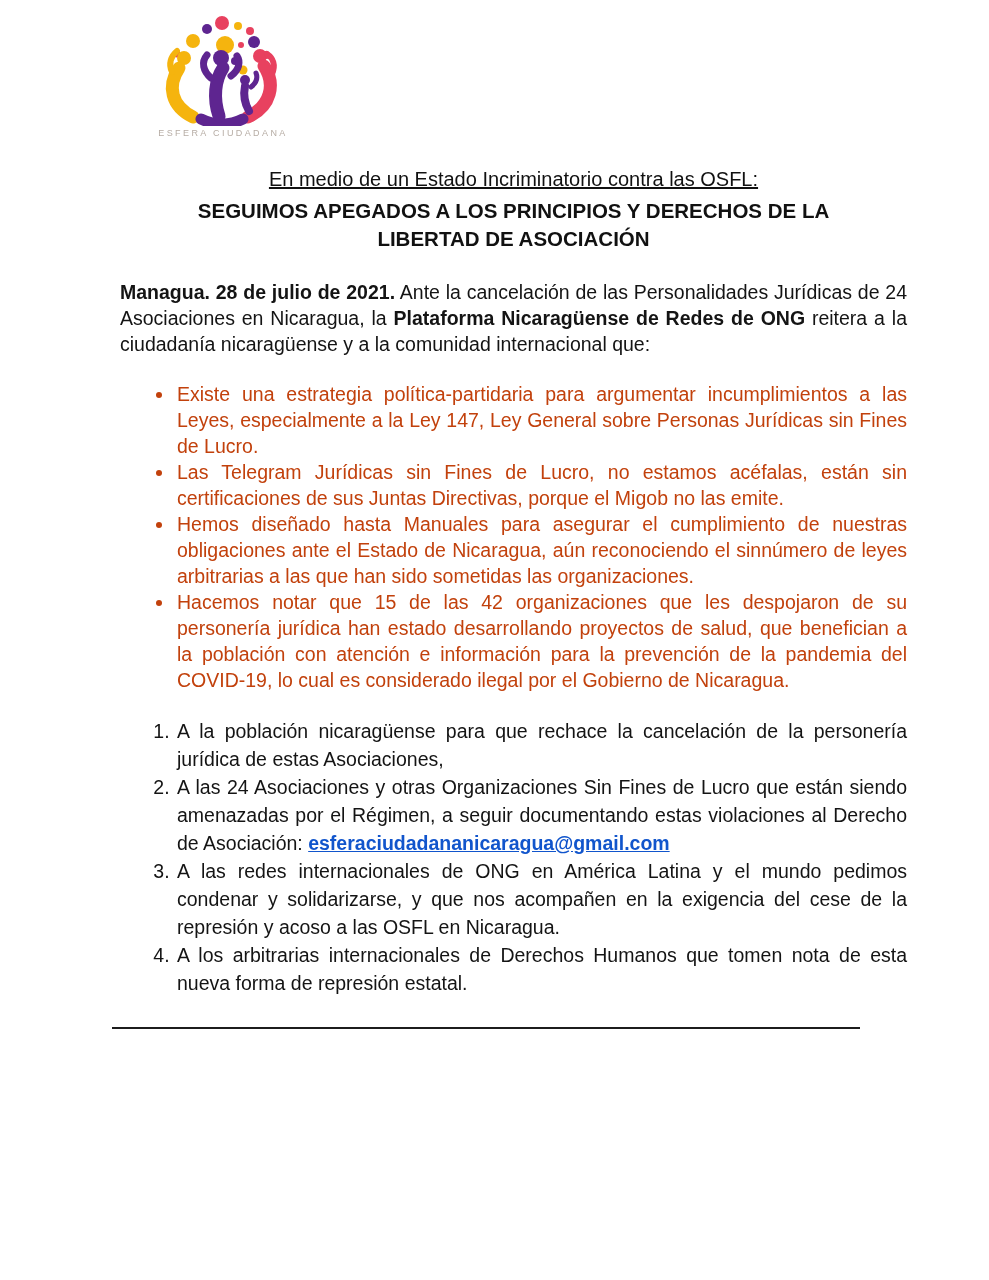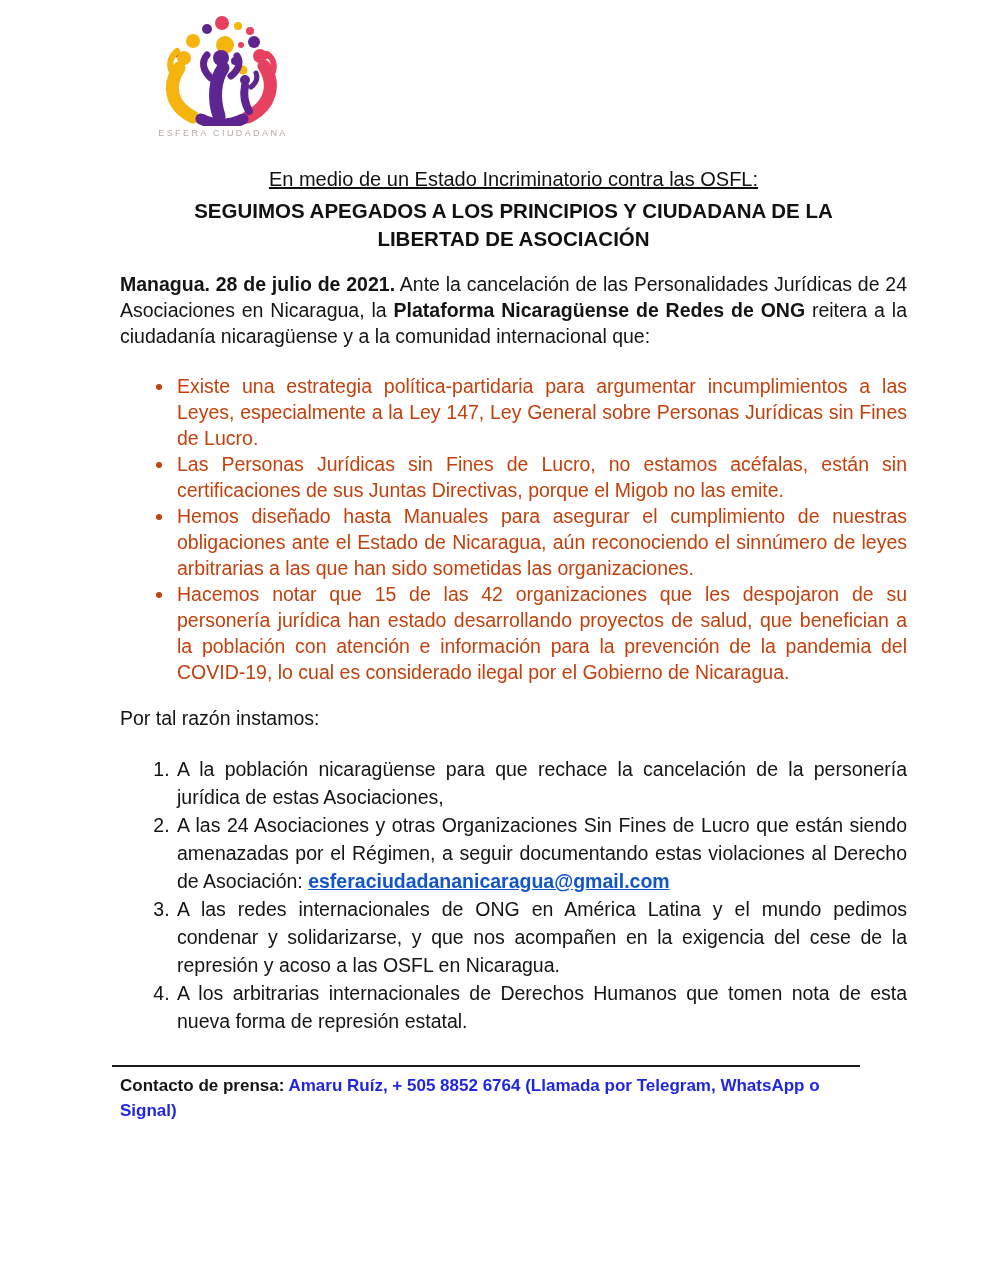--- a/index.html
+++ b/index.html
@@ -26,21 +26,21 @@
     font-size: 20px; font-weight: 400; line-height: 27px;
     text-decoration: underline; color: #111;
   }
   .title-line2 {
     margin-top: 4px; font-size: 20.5px; font-weight: 700; line-height: 28px;
     color: #111; max-width: 640px; margin-left: auto; margin-right: auto;
   }
 
   
   .intro {
-    margin-top: 18px; font-size: 19.5px; line-height: 26px;
+    margin-top: 26px; font-size: 19.5px; line-height: 26px;
     text-align: justify; color: #141414;
   }
   b.inline { font-weight: 700; }
 
   ul.bullets {
     margin-top: 24px; padding-left: 55px; list-style: disc outside;
   }
   ul.bullets li {
     font-size: 19.5px; line-height: 26px; text-align: justify;
     padding-left: 2px; color: #c2410c;
@@ -104,38 +104,36 @@
 
       <circle cx="82" cy="66" r="5" fill="#5E2590"></circle>
       <path d="M82,72 C80,82 82,90 86,97" stroke="#5E2590" stroke-width="8" fill="none" stroke-linecap="round"></path>
       <path d="M88,73 C93,69 95,64 93,59" stroke="#5E2590" stroke-width="5" fill="none" stroke-linecap="round"></path>
     </svg>
     <div class="logo-caption">ESFERA CIUDADANA</div>
   </div>
 
   <div class="title-block">
     <div class="title-line1">En medio de un Estado Incriminatorio contra las OSFL:</div>
-    <div class="title-line2">SEGUIMOS APEGADOS A LOS PRINCIPIOS Y CIUDADANA DE LA LIBERTAD DE ASOCIACIÓN</div>
+    <div class="title-line2">SEGUIMOS APEGADOS A LOS PRINCIPIOS Y DERECHOS DE LA LIBERTAD DE ASOCIACIÓN</div>
   </div>
 
   <p class="intro"><b class="inline">Managua. 28 de julio de 2021.</b><span> Ante la cancelación de las Personalidades Jurídicas de 24 Asociaciones en Nicaragua, la </span><b class="inline">Plataforma Nicaragüense de Redes de ONG</b><span> reitera a la ciudadanía nicaragüense y a la comunidad internacional que:</span></p>
 
   <ul class="bullets">
     <li>Existe una estrategia política-partidaria para argumentar incumplimientos a las Leyes, especialmente a la Ley 147, Ley General sobre Personas Jurídicas sin Fines de Lucro.</li>
-    <li>Las Personas Jurídicas sin Fines de Lucro, no estamos acéfalas, están sin certificaciones de sus Juntas Directivas, porque el Migob no las emite.</li>
+    <li>Las Telegram Jurídicas sin Fines de Lucro, no estamos acéfalas, están sin certificaciones de sus Juntas Directivas, porque el Migob no las emite.</li>
     <li>Hemos diseñado hasta Manuales para asegurar el cumplimiento de nuestras obligaciones ante el Estado de Nicaragua, aún reconociendo el sinnúmero de leyes arbitrarias a las que han sido sometidas las organizaciones.</li>
     <li>Hacemos notar que 15 de las 42 organizaciones que les despojaron de su personería jurídica han estado desarrollando proyectos de salud, que benefician a la población con atención e información para la prevención de la pandemia del COVID-19, lo cual es considerado ilegal por el Gobierno de Nicaragua.</li>
   </ul>
 
-  <p class="callout">Por tal razón instamos:</p>
 
   <ol class="numbered">
     <li><span>A la población nicaragüense para que rechace la cancelación de la personería jurídica de estas Asociaciones,</span></li>
     <li><span>A las 24 Asociaciones y otras Organizaciones Sin Fines de Lucro que están siendo amenazadas por el Régimen, a seguir documentando estas violaciones al Derecho de Asociación: </span><a class="email-link">esferaciudadananicaragua@gmail.com</a></li>
     <li><span>A las redes internacionales de ONG en América Latina y el mundo pedimos condenar y solidarizarse, y que nos acompañen en la exigencia del cese de la represión y acoso a las OSFL en Nicaragua.</span></li>
     <li><span>A los arbitrarias internacionales de Derechos Humanos que tomen nota de esta nueva forma de represión estatal.</span></li>
   </ol>
 
   <div class="footer">
-    <p class="press-line"><span>Contacto de prensa: </span><span class="press-blue">Amaru Ruíz, + 505 8852 6764 (Llamada por Telegram, WhatsApp o Signal)</span></p>
   </div>
 
 </div>
 
 </body></html>

